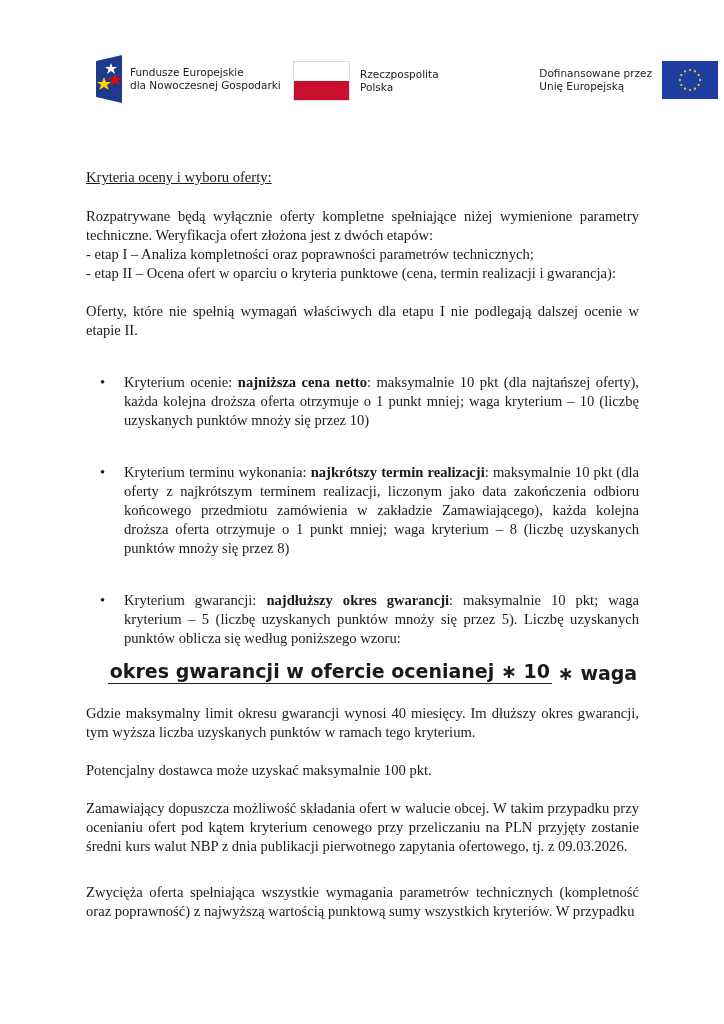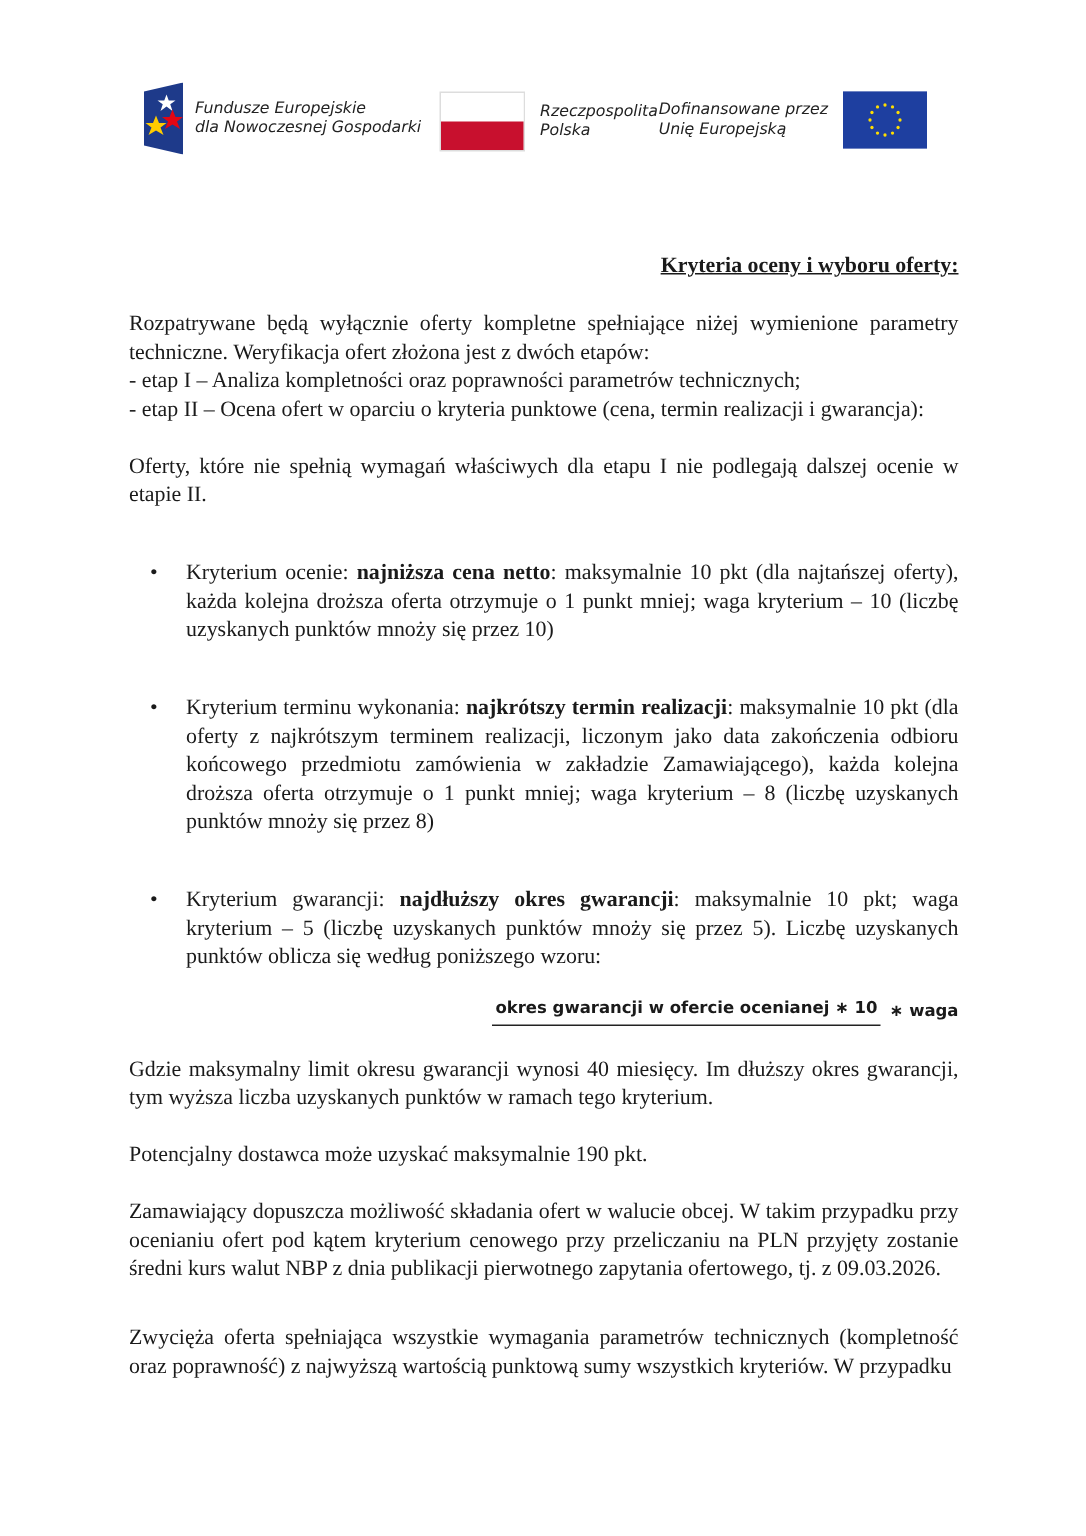--- a/index.html
+++ b/index.html
@@ -1,36 +1,36 @@
 <!DOCTYPE html>
 <html><head>
 <meta charset="utf-8">
 <style>
   html, body { margin:0; padding:0; background:#ffffff; }
   body { width:724px; height:1024px; position:relative; overflow:hidden;
          font-family:"Liberation Serif", serif; color:#1a1a1a; }
-  .logos { position:absolute; top:55px; left:96px; width:522px; height:50px;font-style:italic; }
+  .logos { position:absolute; top:55px; left:96px; width:622px; height:50px; }
   .logo-fe { position:absolute; left:0; top:0; height:48px; display:flex; align-items:center; }
   .fe-mark { width:26px; height:48px; margin-right:8px; }
   .logo-text { font-family:"DejaVu Sans", sans-serif; font-size:10.5px; line-height:13px; color:#222; }
   .logo-pl { position:absolute; left:197px; top:6px; display:flex; align-items:center; }
   .pl-flag { width:55px; height:38px; border:1px solid #ddd; margin-right:10px; display:flex; flex-direction:column; }
   .pl-flag .w { flex:1; background:#fff; }
   .pl-flag .r { flex:1; background:#c8102e; }
   .logo-eu { position:absolute; right:0; top:6px; display:flex; align-items:center; }
   .logo-eu .logo-text { margin-right:10px; }
   .eu-flag { width:56px; height:38px; background:#1e3fa0; }
   .content { position:absolute; left:86px; top:168px; width:553px; font-size:14.6px; line-height:19px; }
-  .title { text-align:right; font-weight:bold; text-decoration:underline; margin:0 0 20px 0; }
+  .title { text-align:left; font-weight:normal; text-decoration:underline; margin:0 0 20px 0; }
   p { margin:0; text-align:justify; }
   .gap { height:19px; }
   .bullets { list-style:none; margin:0; padding:0; }
   .bullets li { position:relative; padding-left:38px; text-align:justify; }
   .bullets li .dot { position:absolute; left:14px; top:0; }
-  .formula { font-family:"DejaVu Sans", sans-serif; font-weight:bold; font-size:11px; display:flex; align-items:center; justify-content:flex-end; margin:14px 0 20px 20px; }
+  .formula { font-family:"DejaVu Sans", sans-serif; font-weight:bold; font-size:19px; display:flex; align-items:center; justify-content:center; margin:14px 0 20px 20px; }
   .frac { display:inline-flex; flex-direction:column; align-items:center; }
   .frac .num { padding:0 2px 2px 2px; border-bottom:1.3px solid #222; }
   .frac .den { padding-top:2px; }
   .mult { margin-left:6px; }
 </style>
 </head>
 <body>
 
 <div class="logos">
   <div class="logo-fe">
@@ -108,19 +108,19 @@
 
   <div class="formula">
     <div class="frac">
       <span class="num">okres gwarancji w ofercie ocenianej ∗ 10</span>
     </div>
     <span class="mult">∗ waga</span>
   </div>
 
   <p>Gdzie maksymalny limit okresu gwarancji wynosi 40 miesięcy. Im dłuższy okres gwarancji, tym wyższa liczba uzyskanych punktów w ramach tego kryterium.</p>
   <div class="gap"></div>
-  <p>Potencjalny dostawca może uzyskać maksymalnie 190 pkt.</p>
+  <p>Potencjalny dostawca może uzyskać maksymalnie 100 pkt.</p>
   <div class="gap"></div>
   <p>Zamawiający dopuszcza możliwość składania ofert w walucie obcej. W takim przypadku przy ocenianiu ofert pod kątem kryterium cenowego przy przeliczaniu na PLN przyjęty zostanie średni kurs walut NBP z dnia publikacji pierwotnego zapytania ofertowego, tj. z 09.03.2026.</p>
   <div class="gap"></div>
     <div class="gap" style="height:8px"></div>
   <p>Zwycięża oferta spełniająca wszystkie wymagania parametrów technicznych (kompletność oraz poprawność) z najwyższą wartością punktową sumy wszystkich kryteriów. W przypadku</p>
 </div>
 
 </body></html>

